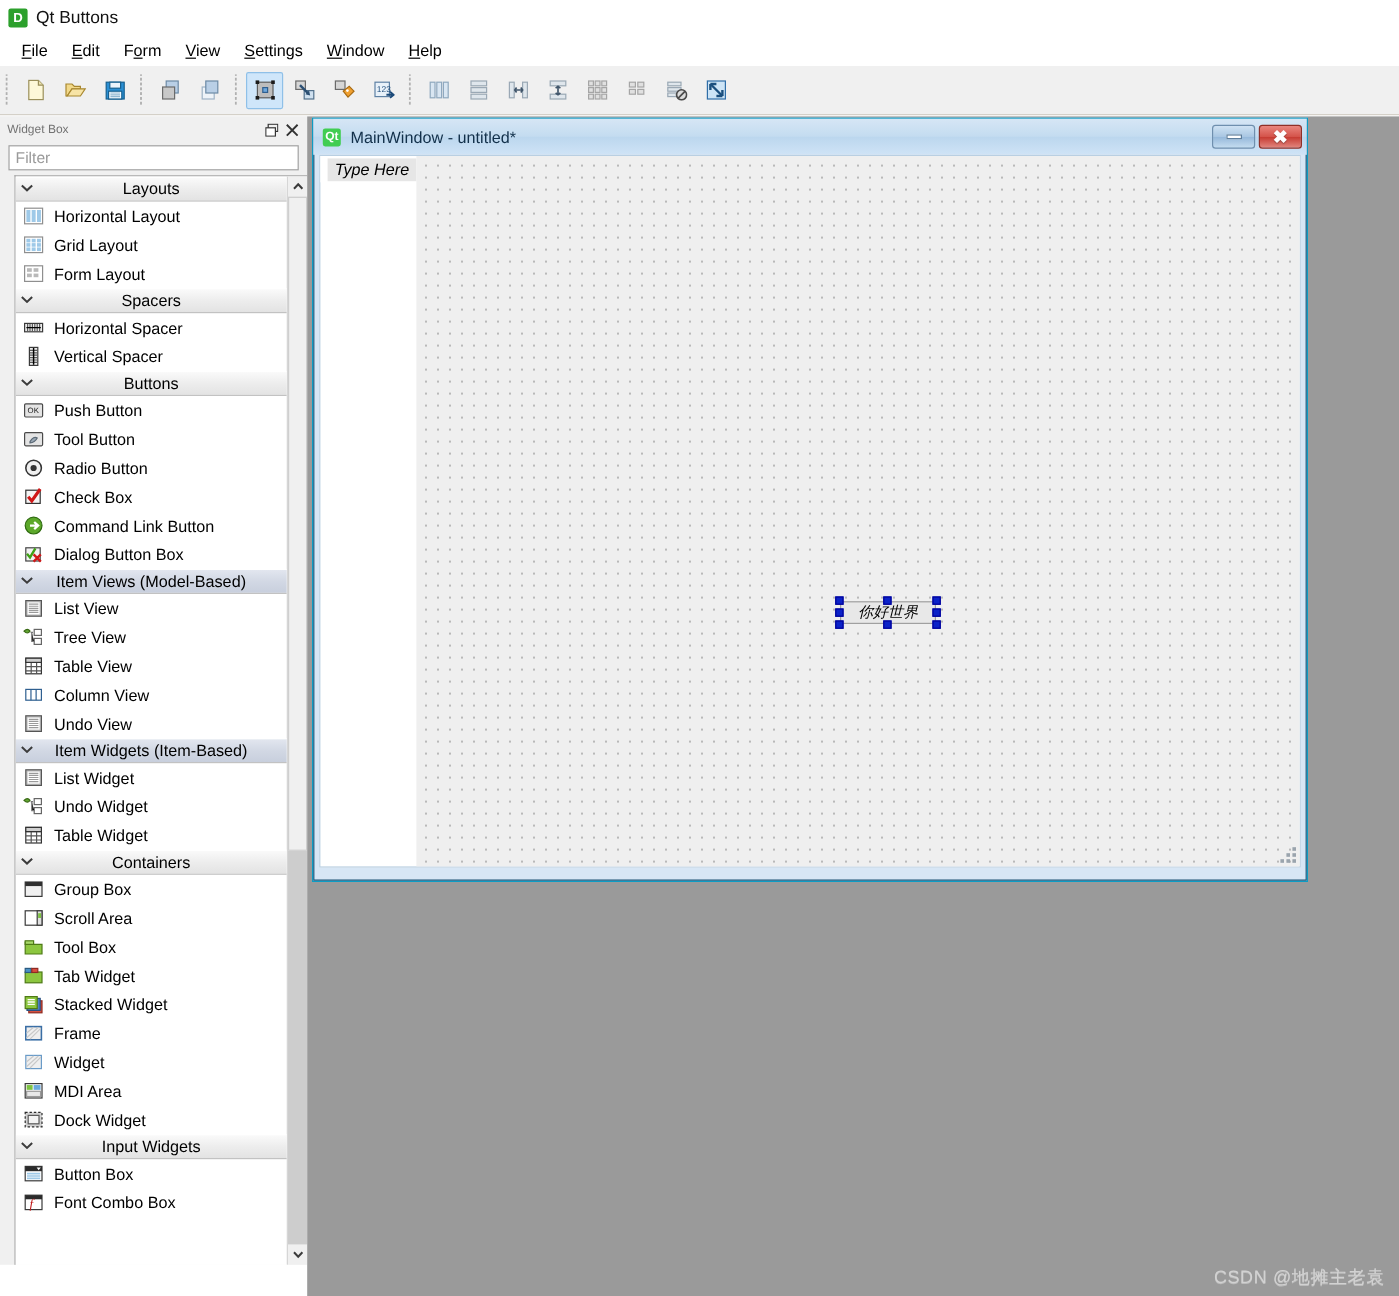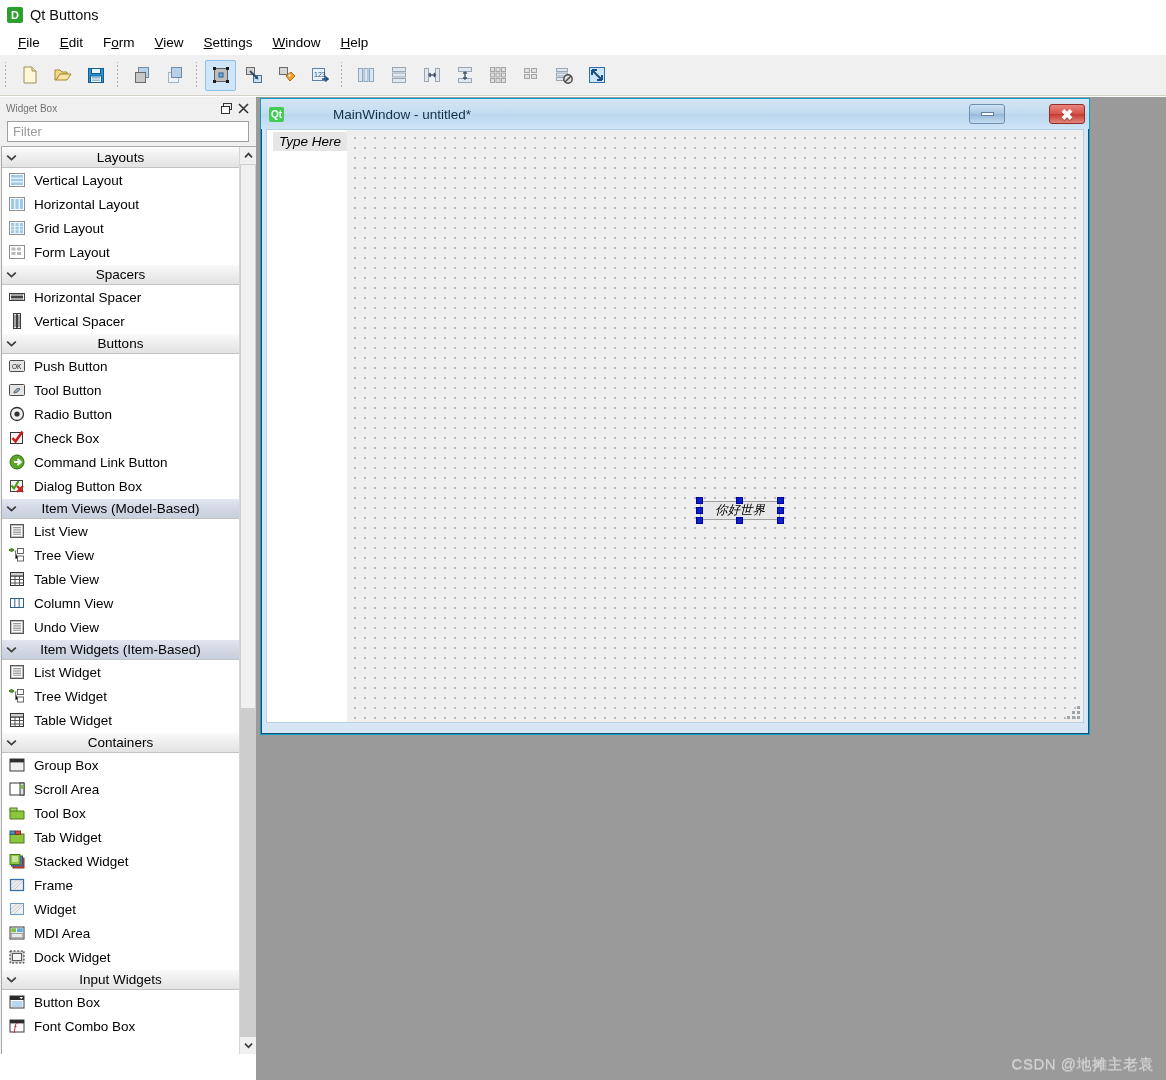--- a/index.html
+++ b/index.html
@@ -75,21 +75,21 @@
   #wb-filter-wrap { padding: 2px 7px 4px 7px; }
   #wb-filter {
     width: 100%; height: 21px; border: 1px solid #a0a0a0;
     background: #fff; font-family: inherit; font-size: 13px;
     padding: 0 5px; color: #000; outline: none;
   }
   #wb-filter::placeholder { color: #9a9a9a; }
 
   #wb-body {
     flex: 1; display: flex; border: 1px solid #a9a9a9;
-    border-right: none; border-bottom: none; margin: 0 0 0 1px;
+    border-right: none; border-bottom: none; margin: 0 0 0 12px;
     background: #fff; overflow: hidden; position: relative;
   }
   #wb-list { flex: 1; overflow: hidden; background: #ffffff; }
 
   .cat-header {
     height: 21px; display: flex; align-items: center;
     background: linear-gradient(to bottom,#fafafa 0%,#ededed 50%,#e3e3e3 100%);
     border-top: 1px solid #ffffff; border-bottom: 1px solid #c2c2c2;
     font-size: 13.5px; color: #000; cursor: default; position: relative;
   }
@@ -134,21 +134,21 @@
     width: 910px; height: 983px; background: #9a9a9a;
   }
   #formwin {
     position: absolute; left: 4px; top: 1px; width: 830px; height: 637px;
     background: #d7e6f5; border: 1px solid #0c9cc4;
     box-shadow: 0 0 0 1px #1b4f72 inset;
     display: flex; flex-direction: column;
   }
   #form-title {
     height: 30px; background: linear-gradient(to bottom,#d6e6f5 0%,#c4dcf0 48%,#bcd7ee 52%,#cfe3f6 100%);
-    display: flex; align-items: center; padding: 0 4px 0 8px; gap: 41px;
+    display: flex; align-items: center; padding: 0 4px 0 8px;
   }
   .qt-logo {
     width: 15px; height: 15px; background: #41cd52; border-radius: 2px;
     color: #fff; font-size: 10px; font-weight: bold;
     display: flex; align-items: center; justify-content: center; margin-right: 8px;
   }
   #form-title-text { flex: 1; font-size: 13.5px; color: #12304a; }
   .wctl {
     width: 36px; height: 20px; margin-left: 3px; border-radius: 3px;
     display: flex; align-items: center; justify-content: center;
@@ -418,31 +418,20 @@
     <div id="wb-filter-wrap">
       <input id="wb-filter" type="text" placeholder="Filter" style="">
     </div>
     <div id="wb-body">
       <div id="wb-list">
           <div class="cat-header">
             <span class="cat-chevron"><svg width="11" height="7" viewBox="0 0 11 7">
                 <path d="M1.2 1.6 L5.5 5.6 L9.8 1.6" stroke="#3c3c3c" stroke-width="1.7" fill="none"></path>
               </svg></span>
             <span class="cat-label">Layouts</span>
-          </div>
-          <div class="wb-item">
-            <span class="wb-ico">
-              <svg width="18" height="18" viewBox="0 0 18 18">
-                <rect x="1.5" y="2.5" width="15" height="13" fill="#fff" stroke="#8f8f8f"></rect>
-                <rect x="3" y="4" width="12" height="2.6" fill="#9ec9e8"></rect>
-                <rect x="3" y="7.7" width="12" height="2.6" fill="#9ec9e8"></rect>
-                <rect x="3" y="11.4" width="12" height="2.6" fill="#9ec9e8"></rect>
-              </svg>
-            </span>
-            <span>Vertical Layout</span>
           </div>
           <div class="wb-item">
             <span class="wb-ico">
               <svg width="18" height="18" viewBox="0 0 18 18">
                 <rect x="1.5" y="2.5" width="15" height="13" fill="#fff" stroke="#8f8f8f"></rect>
                 <rect x="3" y="4" width="3.3" height="10" fill="#9ec9e8"></rect>
                 <rect x="7.4" y="4" width="3.3" height="10" fill="#9ec9e8"></rect>
                 <rect x="11.8" y="4" width="3.3" height="10" fill="#9ec9e8"></rect>
               </svg>
             </span>
@@ -642,21 +631,21 @@
           </div>
           <div class="wb-item">
             <span class="wb-ico">
               <svg width="18" height="18" viewBox="0 0 18 18">
                 <path d="M1 4 q3-3 5 0 q-2 3-5 0z" fill="#63a832" stroke="#3a6a16"></path>
                 <rect x="9.5" y="2.5" width="6" height="5" fill="#fff" stroke="#666"></rect>
                 <rect x="9.5" y="10" width="6" height="5" fill="#fff" stroke="#666"></rect>
                 <path d="M6.5 5 h2 M7.5 5 v7.5 h2" stroke="#777"></path>
               </svg>
             </span>
-            <span>Tree Widget</span>
+            <span>Undo Widget</span>
           </div>
           <div class="wb-item">
             <span class="wb-ico">
               <svg width="18" height="18" viewBox="0 0 18 18">
                 <rect x="2.5" y="2.5" width="13" height="13" fill="#fff" stroke="#333"></rect>
                 <path d="M2.5 6 h13 M2.5 9.5 h13 M2.5 13 h13 M7 2.5 v13 M11.5 2.5 v13" stroke="#555"></path>
                 <rect x="2.5" y="2.5" width="13" height="3.5" fill="#cfcfcf" stroke="#333"></rect>
               </svg>
             </span>
             <span>Table Widget</span>

